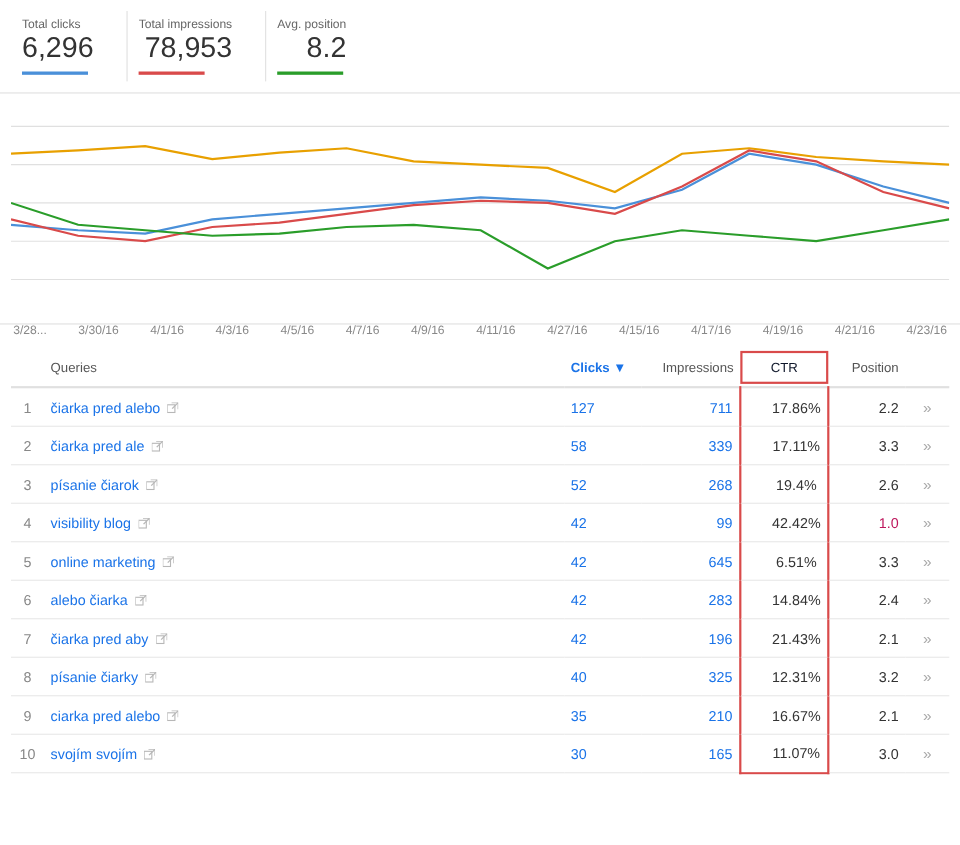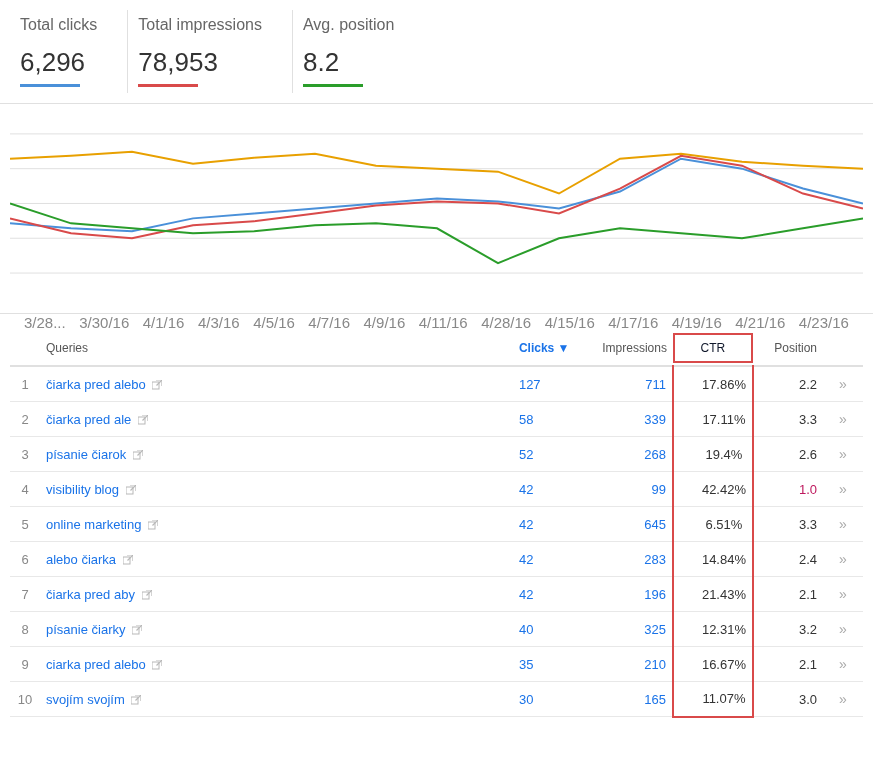--- a/index.html
+++ b/index.html
@@ -8,22 +8,22 @@
     .metrics-bar {
       display: flex;
       border-bottom: 1px solid #e0e0e0;
       padding: 10px 0 10px 10px;
     }
     .metric-item {
       padding: 6px 30px 6px 10px;
       border-right: 1px solid #e0e0e0;
     }
     .metric-item:last-child { border-right: none; }
-    .metric-label { font-size: 16px; color: #666; margin-bottom: 13px; }
-    .metric-value { font-size: 26px; color: #333; font-weight: 300; }
+    .metric-label { font-size: 11px; color: #666; margin-bottom: 0; }
+    .metric-value { font-size: 26px; color: #333; font-weight: 300; text-align: right; }
     .metric-underline { height: 3px; margin-top: 6px; width: 60px; }
     .underline-blue { background: #4a90d9; }
     .underline-red { background: #d94a4a; }
     .underline-orange { background: #e8a000; }
     .underline-green { background: #2a9d2a; }
 
     .chart-container {
       width: 100%;
       height: 210px;
       padding: 10px 10px 30px 10px;
@@ -32,23 +32,24 @@
     }
 
     .chart-svg {
       width: 100%;
       height: 100%;
     }
 
     .date-labels {
       display: flex;
       justify-content: space-between;
-      padding: 0 24px;
-      font-size: 15px;
+      padding: 0 12px;
+      font-size: 11px;
       color: #888;
+      margin-bottom: 10px;
     }
 
     .table-container {
       padding: 0 10px;
     }
 
     table {
       width: 100%;
       border-collapse: collapse;
     }
@@ -157,21 +158,21 @@
 
 <div class="date-labels">
 <span>3/28...</span>
     <span>3/30/16</span>
     <span>4/1/16</span>
     <span>4/3/16</span>
     <span>4/5/16</span>
     <span>4/7/16</span>
     <span>4/9/16</span>
     <span>4/11/16</span>
-    <span>4/28/16</span>
+    <span>4/27/16</span>
     <span>4/15/16</span>
     <span>4/17/16</span>
     <span>4/19/16</span>
     <span>4/21/16</span>
     <span>4/23/16</span>
   </div>
 
 <div class="table-container">
   <table>
     <thead>

